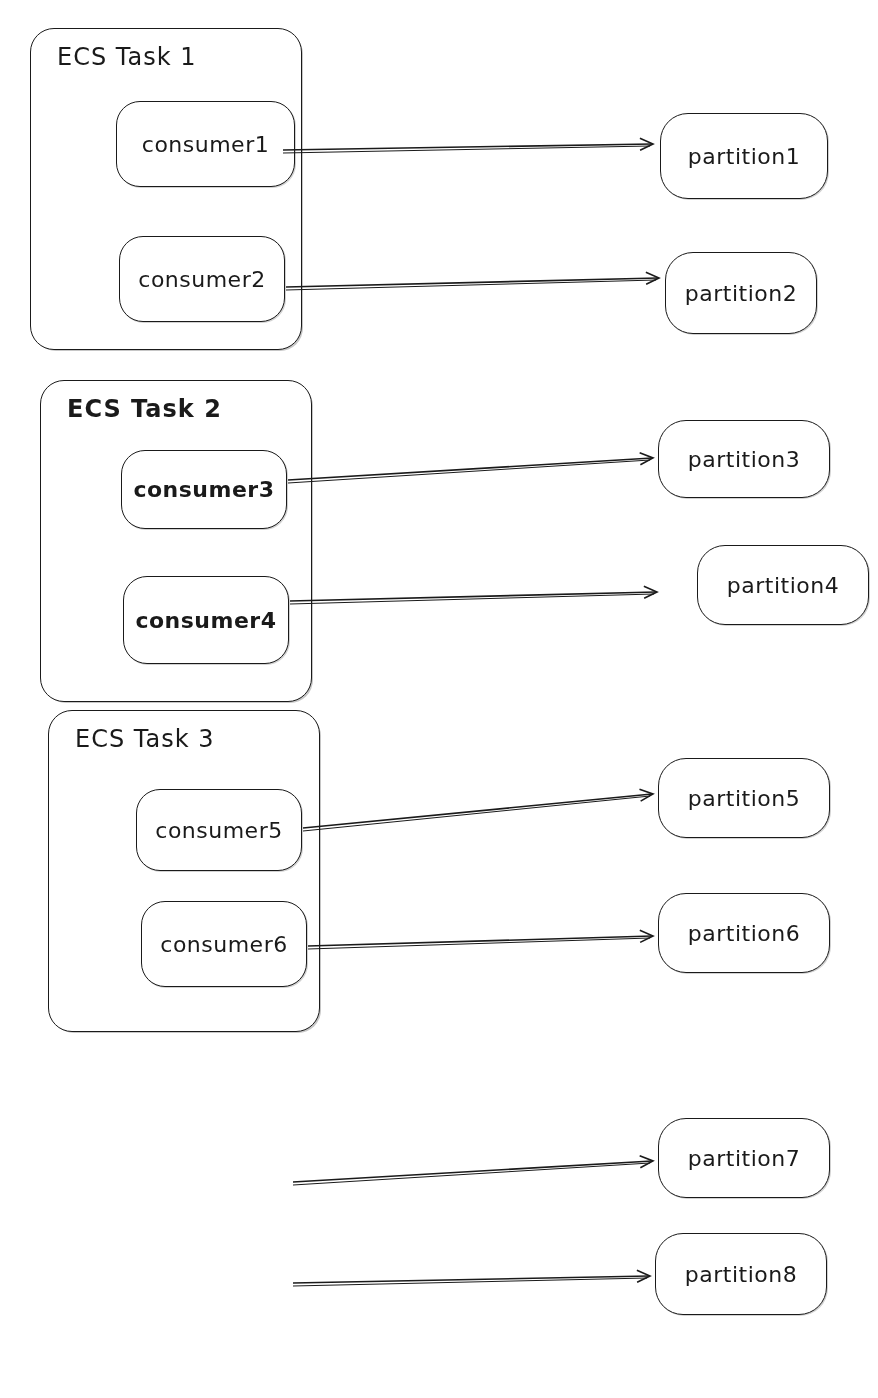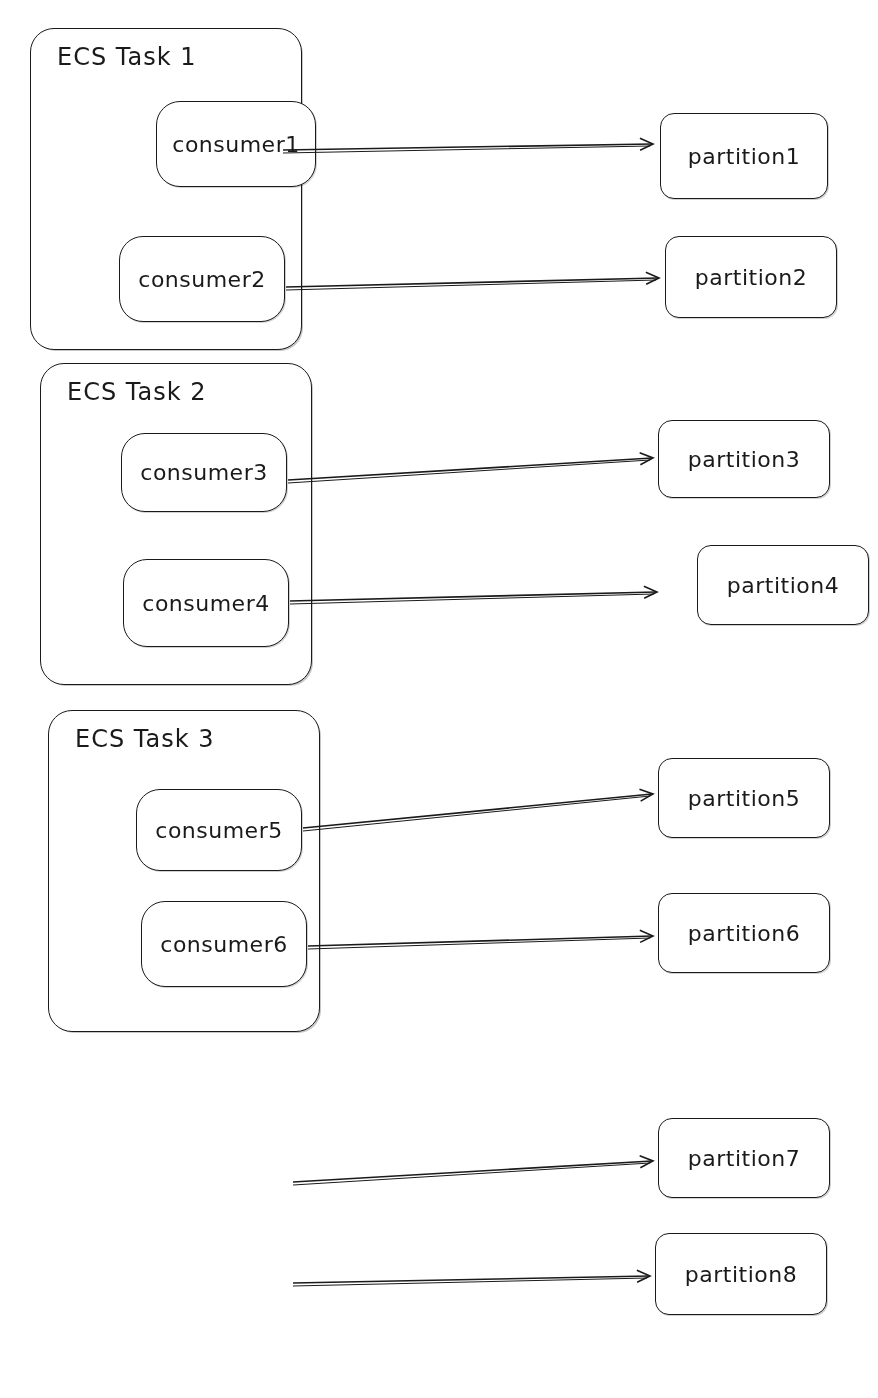--- a/index.html
+++ b/index.html
@@ -38,21 +38,21 @@
   .consumer {
     border-radius: 24px;
     display: flex;
     align-items: center;
     justify-content: center;
     font-size: 22px;
     letter-spacing: 0.5px;
     box-shadow: 1px 1px 0 0 rgba(26,26,26,0.2);
   }
   .partition {
-    border-radius: 14px;
+    border-radius: 28px;
     display: flex;
     align-items: center;
     justify-content: center;
     font-size: 22px;
     letter-spacing: 0.5px;
     box-shadow: 1px 1px 0 0 rgba(26,26,26,0.2);
   }
   svg.arrows {
     position: absolute;
     top: 0;
@@ -66,29 +66,29 @@
     fill: none;
   }
 </style>
 </head>
 <body>
 
 <div class="canvas">
 
   <div class="node task" style="left:30px; top:28px; width:272px; height:322px;">
     <div class="task-label">ECS Task 1</div>
-    <div class="node consumer" style="left:85px; top:72px; width:160px; height:86px;margin-left:40px;">
+    <div class="node consumer" style="left:85px; top:72px; width:179px; height:86px;">
       <span>consumer1</span>
     </div>
     <div class="node consumer" style="left:88px; top:207px; width:166px; height:86px;">
       <span>consumer2</span>
     </div>
   </div>
 
-  <div class="node task" style="left:40px; top:363px; width:272px; height:322px;">
+  <div class="node task" style="left:40px; top:380px; width:272px; height:322px;font-weight:bold;">
     <div class="task-label">ECS Task 2</div>
     <div class="node consumer" style="left:80px; top:69px; width:166px; height:79px;">
       <span>consumer3</span>
     </div>
     <div class="node consumer" style="left:82px; top:195px; width:166px; height:88px;justify-content:center;">
       <span>consumer4</span>
     </div>
   </div>
 
   <div class="node task" style="left:48px; top:710px; width:272px; height:322px;">
@@ -98,21 +98,21 @@
     </div>
     <div class="node consumer" style="left:92px; top:190px; width:166px; height:86px;">
       <span>consumer6</span>
     </div>
   </div>
 
 
   <div class="node partition" style="left:660px; top:113px; width:168px; height:86px;">
     <span>partition1</span>
   </div>
-  <div class="node partition" style="left:665px; top:236px; width:172px; height:82px;">
+  <div class="node partition" style="left:665px; top:252px; width:152px; height:82px;">
     <span>partition2</span>
   </div>
   <div class="node partition" style="left:658px; top:420px; width:172px; height:78px;">
     <span>partition3</span>
   </div>
   <div class="node partition" style="left:663px; top:545px; width:172px; height:80px;margin-left:34px;">
     <span>partition4</span>
   </div>
   <div class="node partition" style="left:658px; top:758px; width:172px; height:80px;">
     <span>partition5</span>

